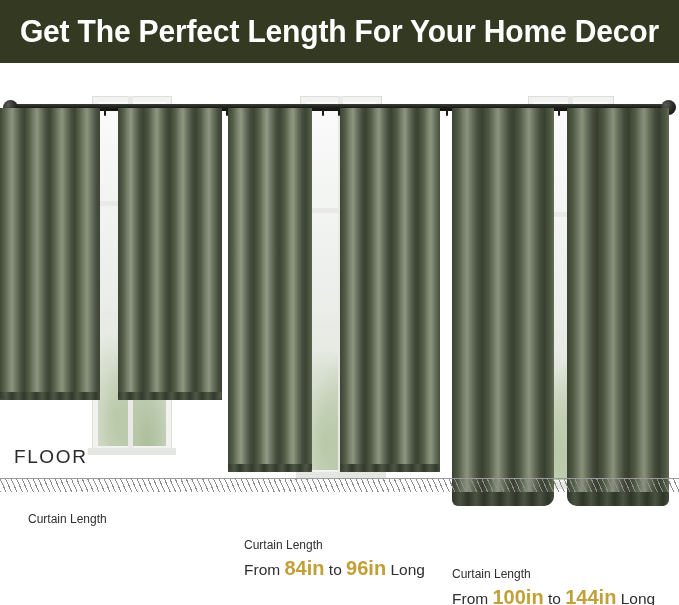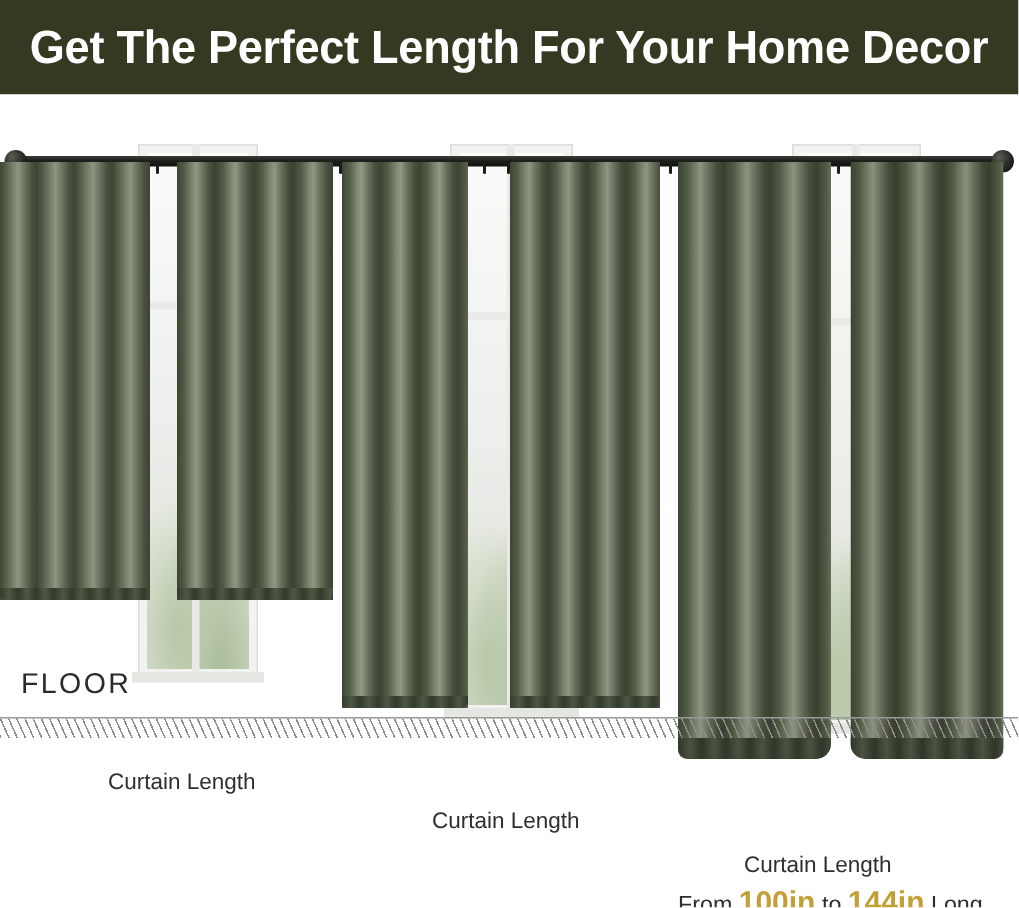--- a/index.html
+++ b/index.html
@@ -46,21 +46,21 @@
   
   .floor-label{position:absolute;font-size:19px;letter-spacing:1.6px;color:#2b2b2b;
                font-family:"Liberation Sans",sans-serif;}
   .floor-line{position:absolute;left:0;width:679px;height:13px;
               background:repeating-linear-gradient(66deg,#8d8d8d 0px,#8d8d8d 1px,
                          rgba(255,255,255,0) 1px,rgba(255,255,255,0) 5px);
               border-top:1.5px solid #9a9a9a;}
 
   
   .caption{position:absolute;color:#2f2f2f;line-height:1.45;white-space:nowrap;}
-  .cap-l1{font-size:15px;margin-left:44px;}
+  .cap-l1{font-size:12px;}
   .cap-l2{font-size:15.5px;}
   .meas{color:#c2a037;font-size:20px;font-weight:bold;}
 </style>
 </head>
 <body>
 
 <div class="banner">
   <div class="banner-title">Get The Perfect Length For Your Home Decor</div>
 </div>
 
@@ -218,20 +218,27 @@
 
   <div class="floor-label" style="left:14px;top:383px;">FLOOR</div>
   <div class="floor-line" style="top:415px;"></div>
 
   <div class="caption" style="left:28px;top:448px;">
     <div class="cap-l1">Curtain Length</div>
   </div>
 
   <div class="caption" style="left:244px;top:474px;">
     <div class="cap-l1">Curtain Length</div>
+    <div class="cap-l2">
+      <span>From</span>
+      <span class="meas">84in</span>
+      <span>to</span>
+      <span class="meas">96in</span>
+      <span>Long</span>
+    </div>
   </div>
 
   <div class="caption" style="left:452px;top:503px;">
     <div class="cap-l1">Curtain Length</div>
     <div class="cap-l2">
       <span>From</span>
       <span class="meas">100in</span>
       <span>to</span>
       <span class="meas">144in</span>
       <span>Long</span>

